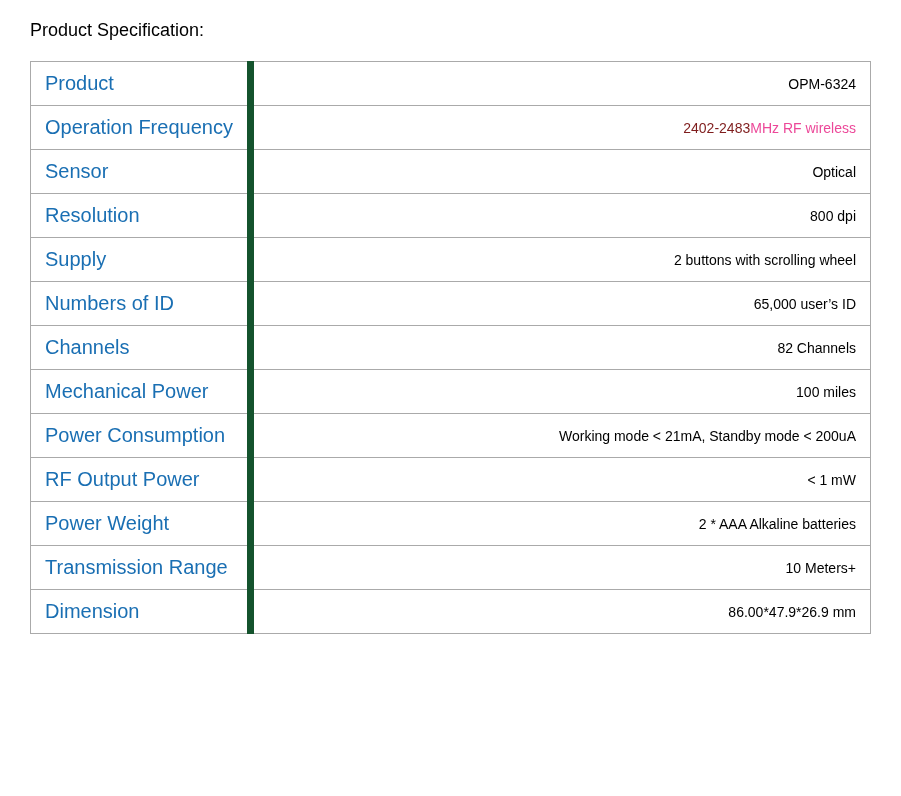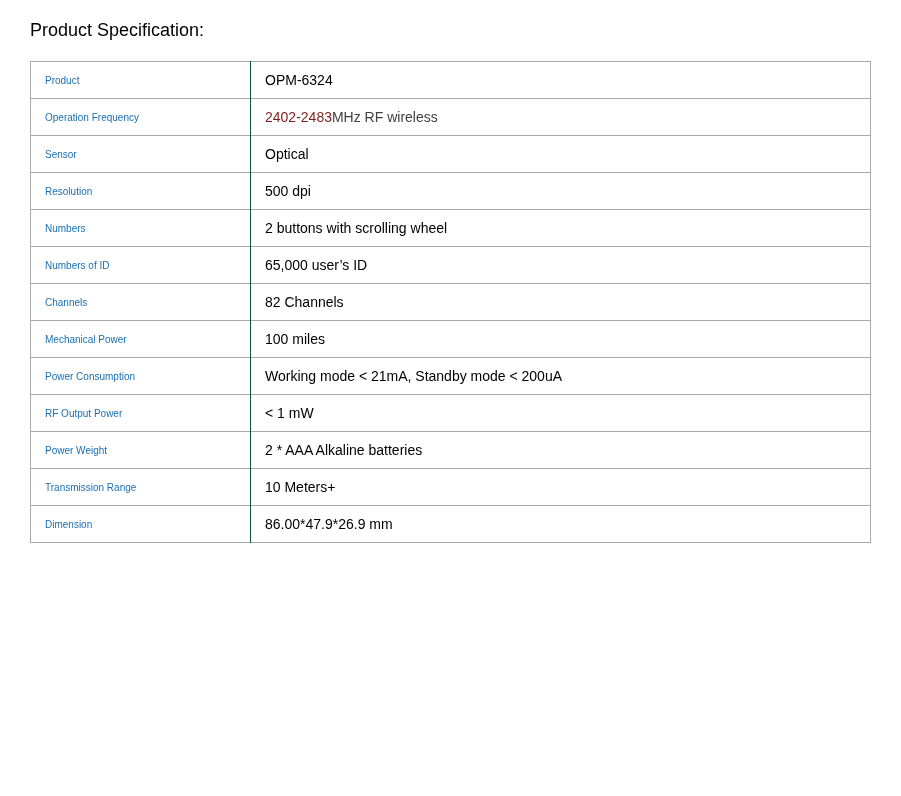--- a/index.html
+++ b/index.html
@@ -39,39 +39,39 @@
       border-bottom: 1px solid #aaaaaa;
     }
 
     .spec-table td {
       padding: 10px 14px;
       vertical-align: middle;
     }
 
     .label-cell {
       width: 220px;
-      border-right: 1px solid #14532d;
+      border-right: 7px solid #14532d;
       color: #1a6fb3;
-      font-size: 10px;
+      font-size: 20px;
       background: #ffffff;
     }
 
     .value-cell {
-      text-align: left;
+      text-align: right;
       color: #000000;
       font-size: 14px;
       background: #ffffff;
     }
 
     .freq-red {
       color: #7f1d1d;
     }
 
     .freq-normal {
-      color: #404040;
+      color: #ec4899;
     }
   </style>
 </head>
 <body>
 
 <h1 class="page-title">Product Specification:</h1>
 
 <table class="spec-table">
   <tbody id="spec-tbody">
   <tr>
@@ -81,24 +81,24 @@
       <tr>
         <td class="label-cell">Operation Frequency</td>
         <td class="value-cell"><span class="freq-red">2402-2483</span><span class="freq-normal">MHz RF wireless</span></td>
       </tr>
       <tr>
         <td class="label-cell">Sensor</td>
         <td class="value-cell">Optical</td>
       </tr>
       <tr>
         <td class="label-cell">Resolution</td>
-        <td class="value-cell">500 dpi</td>
+        <td class="value-cell">800 dpi</td>
       </tr>
       <tr>
-        <td class="label-cell">Numbers</td>
+        <td class="label-cell">Supply</td>
         <td class="value-cell">2 buttons with scrolling wheel</td>
       </tr>
       <tr>
         <td class="label-cell">Numbers of ID</td>
         <td class="value-cell">65,000 user’s ID</td>
       </tr>
       <tr>
         <td class="label-cell">Channels</td>
         <td class="value-cell">82 Channels</td>
       </tr>

